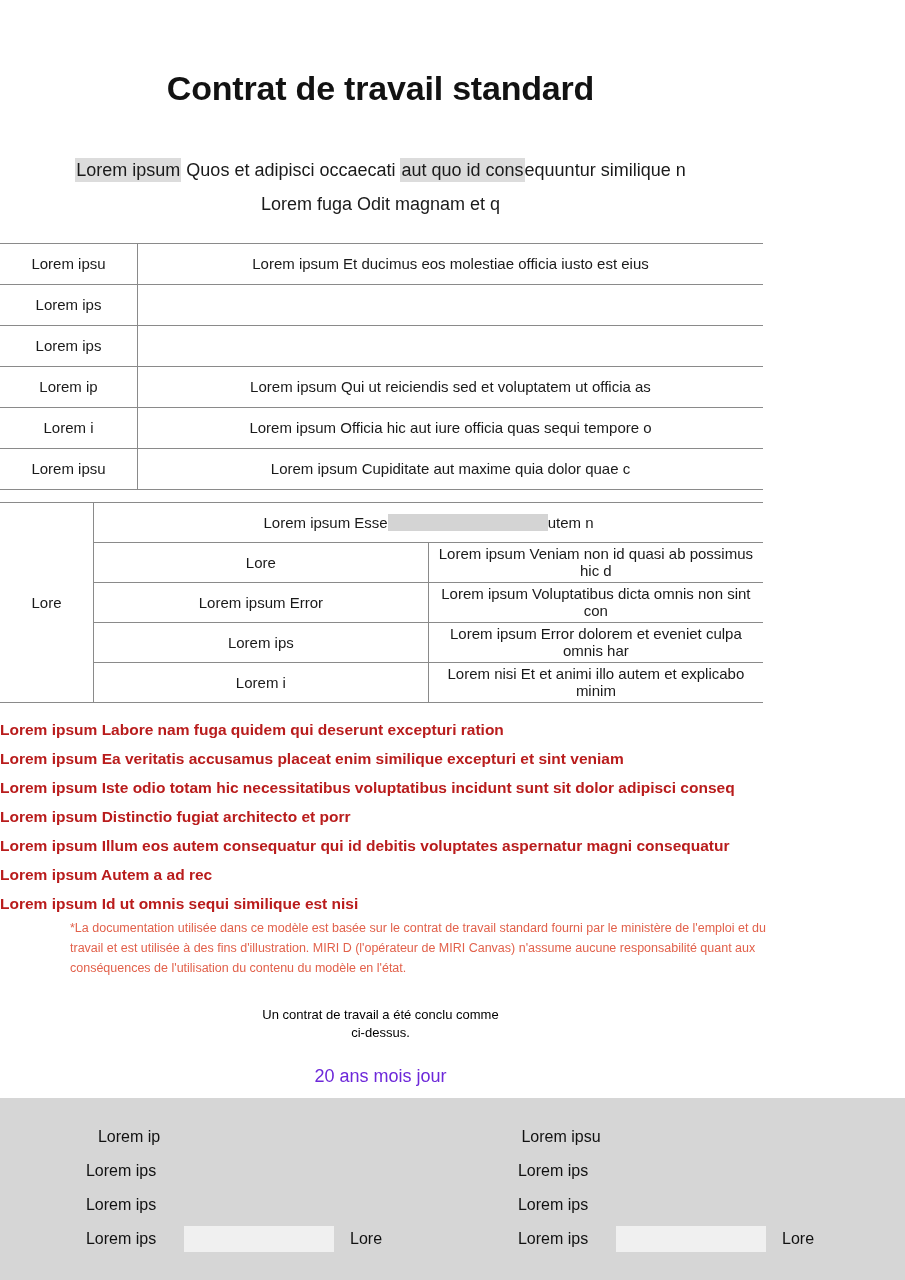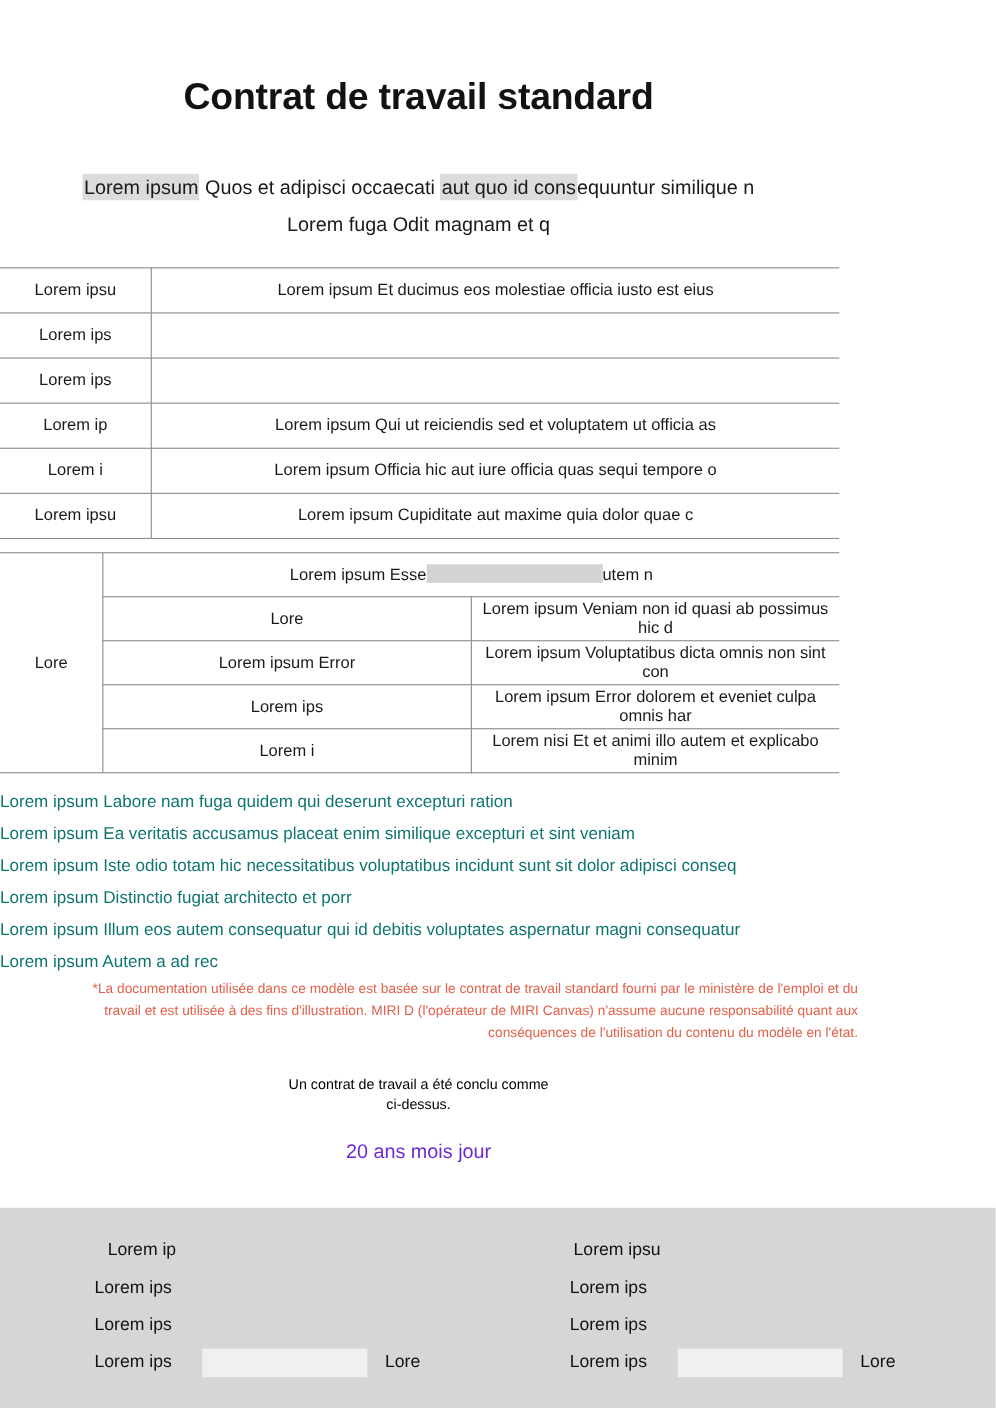--- a/index.html
+++ b/index.html
@@ -92,35 +92,35 @@
     background: #d4d4d4;
     vertical-align: -3px;
   }
 
   
   .body-list {
     width: 763px;
     margin: 12px auto 0 auto;
     font-size: 15.5px;
     line-height: 29px;
-    color: #0f766e;
+    color: #b91c1c;
+    font-weight: bold;
   }
   .body-list .line {
     white-space: nowrap;
   }
 
   
   .disclaimer {
     width: 710px;
     margin: 0 auto;
     margin-left: 70px;
     font-size: 12.5px;
     line-height: 20px;
     color: #e2614b;
-    text-align: right;
   }
 
   
   .closing {
     text-align: center;
     margin-top: 28px;
     font-size: 13px;
     line-height: 18px;
     color: #000000;
   }
@@ -247,20 +247,21 @@
     </table>
   </div>
 
   <div class="body-list">
     <div class="line">Lorem ipsum Labore nam fuga quidem qui deserunt excepturi ration</div>
     <div class="line">Lorem ipsum Ea veritatis accusamus placeat enim similique excepturi et sint veniam</div>
     <div class="line">Lorem ipsum Iste odio totam hic necessitatibus voluptatibus incidunt sunt sit dolor adipisci conseq</div>
     <div class="line">Lorem ipsum Distinctio fugiat architecto et porr</div>
     <div class="line">Lorem ipsum Illum eos autem consequatur qui id debitis voluptates aspernatur magni consequatur</div>
     <div class="line">Lorem ipsum Autem a ad rec</div>
+    <div class="line">Lorem ipsum Id ut omnis sequi similique est nisi</div>
   </div>
 
   <div class="disclaimer">*La documentation utilisée dans ce modèle est basée sur le contrat de travail standard fourni par le ministère de l'emploi et du travail et est utilisée à des fins d'illustration. MIRI D (l'opérateur de MIRI Canvas) n'assume aucune responsabilité quant aux conséquences de l'utilisation du contenu du modèle en l'état.</div>
 
   <div class="closing">
     <div>Un contrat de travail a été conclu comme</div>
     <div>ci-dessus.</div>
   </div>
 
   <div class="closing-date">20 ans mois jour</div>

